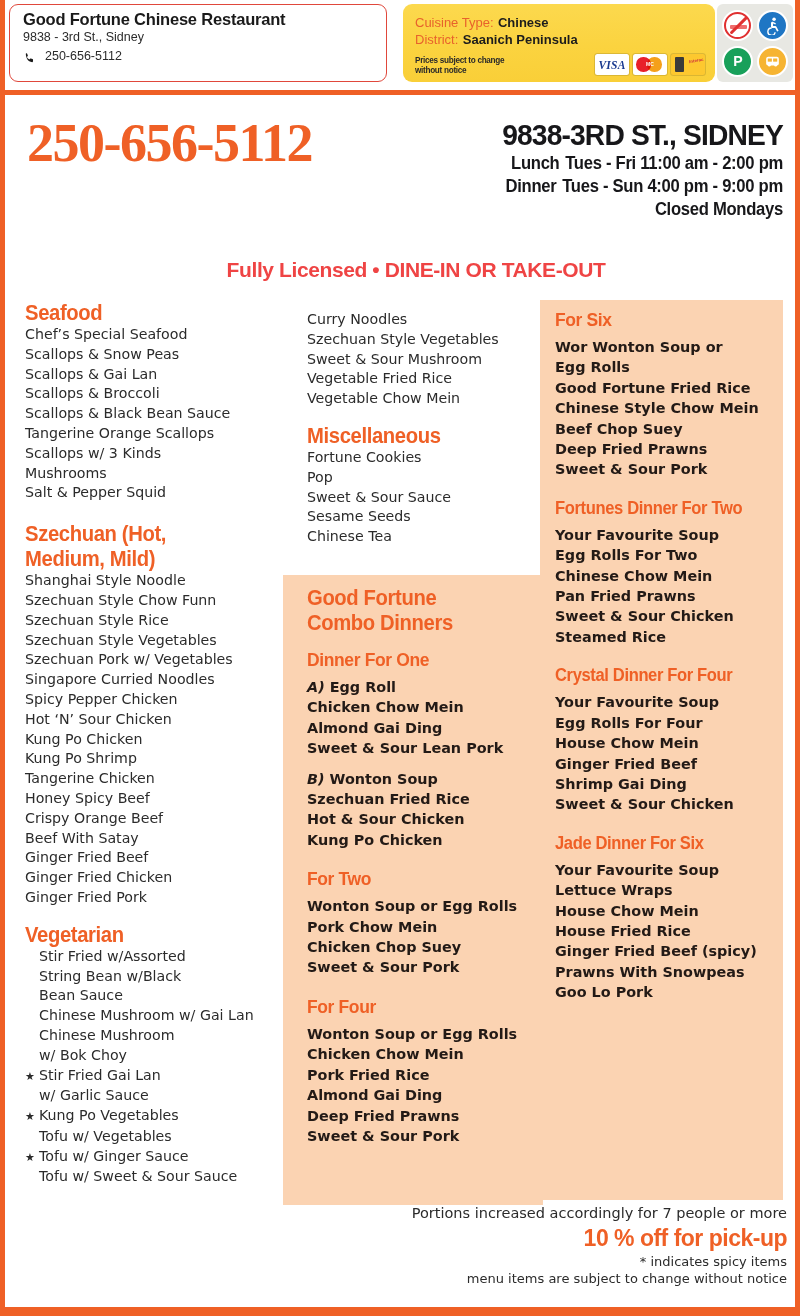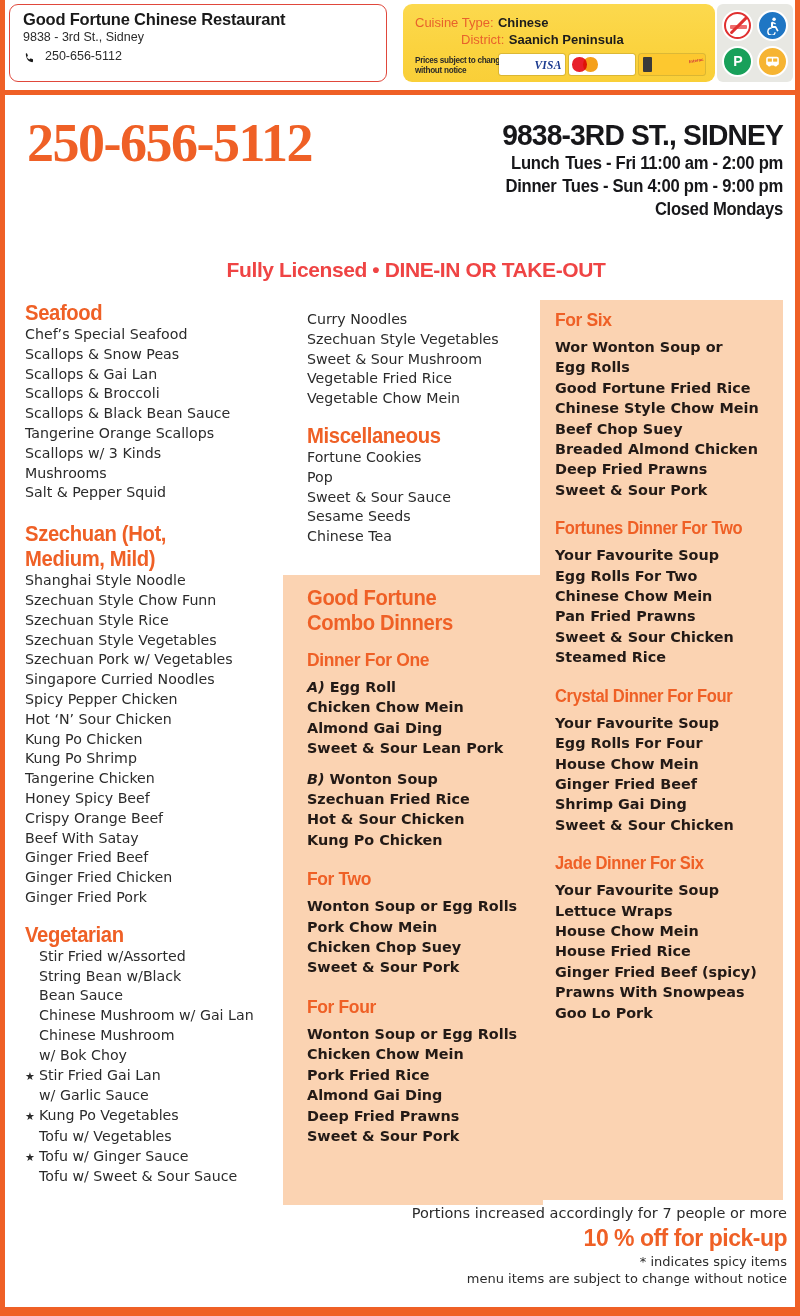--- a/index.html
+++ b/index.html
@@ -53,30 +53,30 @@
   .hdr-yellow{
     position:absolute;left:398px;top:4px;width:312px;height:78px;
     border-radius:9px;
     background:linear-gradient(180deg,#fcd94e 0%, #fbd33f 55%, #f9cf38 100%);
     box-sizing:border-box;
   }
   .yl-line{position:absolute;white-space:nowrap;font-family:"Liberation Sans", sans-serif;}
   .yl-lbl{color:#e8622c;font-size:13px;}
   .yl-val{color:#1c1c1c;font-size:13px;font-weight:bold;}
   .yl-r1{left:12px;top:9px;}
-  .yl-r2{left:12px;top:26px;margin-left:46px;}
+  .yl-r2{left:12px;top:26px;}
   .yl-fine{
     position:absolute;left:12px;top:52px;
     font-family:"Liberation Sans", sans-serif;
     font-size:8.2px;line-height:9.6px;color:#2a2a2a;font-weight:bold;
     letter-spacing:-0.3px;
   }
   .cards{position:absolute;right:10px;top:50px;display:flex;gap:4px;align-items:center;}
   .card-logo{height:21px;width:34px;border-radius:2.5px;position:relative;overflow:hidden;
-    box-shadow:0 0 0 1px rgba(0,0,0,.12);padding-left:32px;}
+    box-shadow:0 0 0 1px rgba(0,0,0,.12);}
   .card-visa{background:#fff;display:flex;align-items:center;justify-content:center;}
   .card-visa span{font-family:"Liberation Serif", serif;font-style:italic;font-weight:bold;
     font-size:11.5px;color:#1a3a8f;letter-spacing:0.2px;}
   .card-mc{background:#fff;}
   .mc-l,.mc-r{position:absolute;top:3.2px;width:14.5px;height:14.5px;border-radius:50%;}
   .mc-l{left:3px;background:#e8202a;}
   .mc-r{left:14px;background:#f5a01a;mix-blend-mode:multiply;}
   .mc-t{position:absolute;left:0;right:0;top:6.5px;text-align:center;font-size:5px;
     font-family:"Liberation Sans", sans-serif;font-weight:bold;color:#fff;z-index:3;}
   .card-interac{background:#fdc82f;}
@@ -440,21 +440,20 @@
     <div class="col" id="colR">
       <div style="padding-left:15px;padding-top:9px;">
         <div class="sec-h sm">For Six</div>
         <div class="gap6"></div>
         <div class="items bold" id="forsix-items">
             <div>Wor Wonton Soup or</div>
             <div>Egg Rolls</div>
             <div>Good Fortune Fried Rice</div>
             <div>Chinese Style Chow Mein</div>
             <div>Beef Chop Suey</div>
-            <div>Breaded Almond Chicken</div>
             <div>Deep Fried Prawns</div>
             <div>Sweet &amp; Sour Pork</div>
           </div>
         <div class="gap18"></div>
         <div class="sec-h xs">Fortunes Dinner For Two</div>
         <div class="gap6"></div>
         <div class="items bold" id="ftwo-items">
             <div>Your Favourite Soup</div>
             <div>Egg Rolls For Two</div>
             <div>Chinese Chow Mein</div>

